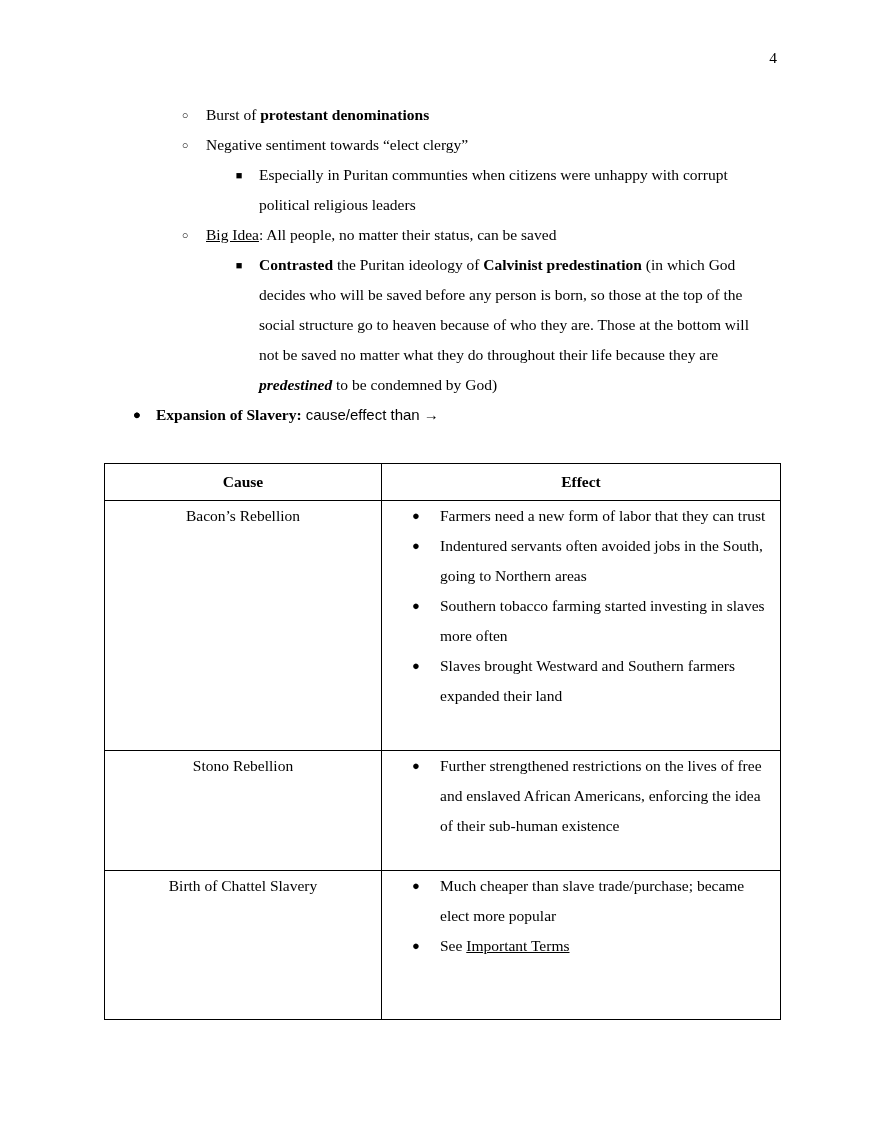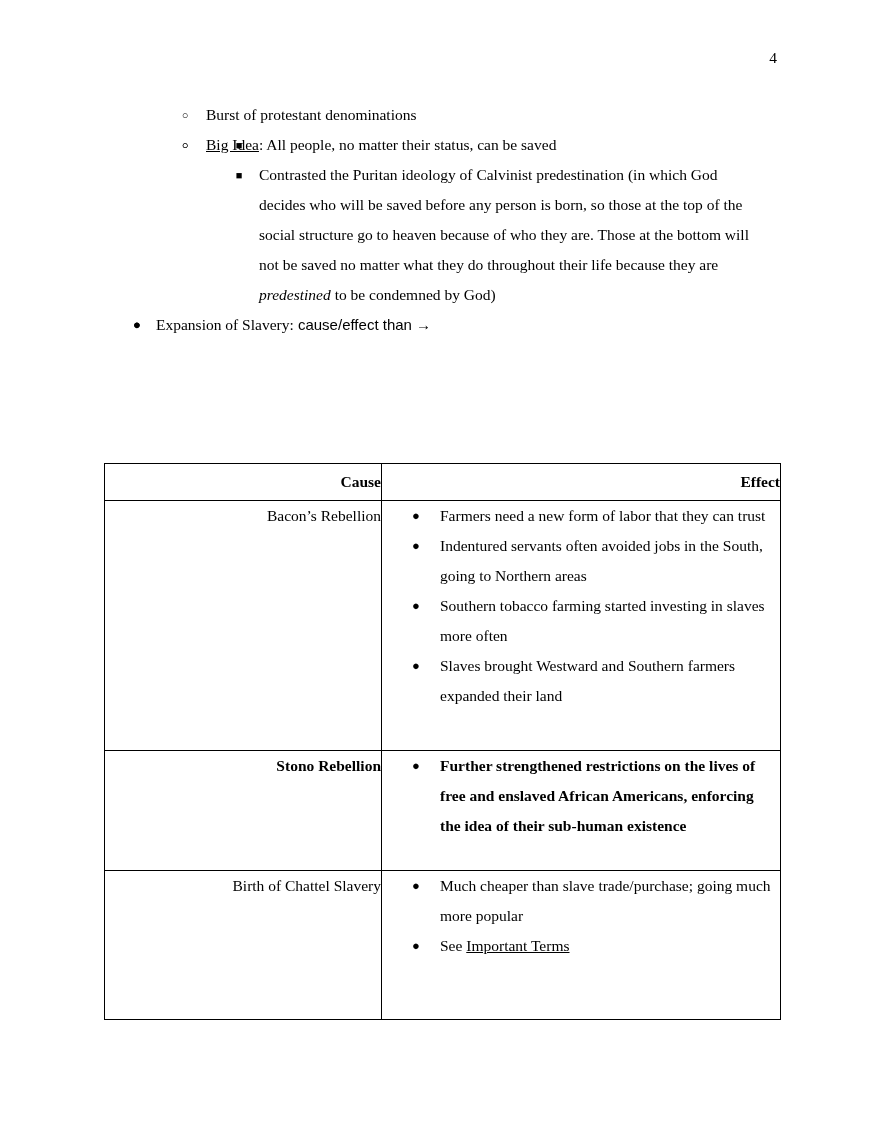--- a/index.html
+++ b/index.html
@@ -66,51 +66,51 @@
   .lvl2 > .bullet { left: 178px; font-size: 11px; }
 
   
   .lvl3 { padding-left: 259px; padding-right: 120px; }
   .lvl3 > .bullet { left: 232px; font-size: 11px; }
 
   
   .lvl1 { padding-left: 156px; }
   .lvl1 > .bullet { left: 130px; font-size: 13px; }
 
-  b, .b { font-weight: normal; text-align: center; }
-  i, .i { font-style: italic; }
+  b, .b { font-weight: bold; text-align: center; }
+  i, .i { font-style: italic; font-weight: bold; }
   .u { text-decoration: underline; }
   .sans { font-family: "Liberation Sans", "DejaVu Sans", sans-serif; font-size: 15px; }
 
   
   .chart-table {
     position: absolute;
     left: 104px;
     top: 463px;
     width: 674px;
     border-collapse: collapse;
     table-layout: fixed;
   }
   .chart-table td, .chart-table th {
     border: 1.6px solid #000;
     vertical-align: top;
     padding: 0;
   }
   .chart-table th {
     height: 36px;
-    text-align: right;
+    text-align: center;
     vertical-align: middle;
     font-size: 15.5px;
     font-weight: bold;
   }
   .col-cause { width: 276px; }
   .col-effect { width: 398px; }
 
   .cause-cell {
-    text-align: right;
+    text-align: center;
     font-size: 15.5px;
     line-height: 30px;
     padding-top: 8px;
   }
 
   .effect-cell {
     padding-top: 8px;
     padding-left: 0;
     padding-bottom: 6px;
   }
@@ -129,40 +129,42 @@
   }
   .effect-list li .bullet {
     position: absolute;
     left: 30px;
     top: 0;
     line-height: 30px;
     font-size: 13px;
   }
 
   .row-h-1 { height: 250px; }
-  .row-h-2 { height: 120px; font-weight: bold; }
+  .row-h-2 { height: 120px; }
   .row-h-3 { height: 149px; }
 </style>
 </head>
 <body>
 
 <div class="page">
 
   <div class="page-number">4</div>
 
   <div class="outline">
       <div class="li lvl2">
         <span class="bullet">○</span>
         <span class="content"><span>Burst of </span><b>protestant denominations</b></span>
       </div>
       <div class="li lvl2">
         <span class="bullet">○</span>
+        <span class="content"><span>Negative sentiment towards “elect clergy”</span></span>
       </div>
       <div class="li lvl3">
         <span class="bullet">■</span>
+        <span class="content"><span>Especially in Puritan communties when citizens were unhappy with corrupt political religious leaders</span></span>
       </div>
       <div class="li lvl2">
         <span class="bullet">○</span>
         <span class="content"><span class="u">Big Idea</span><span>: All people, no matter their status, can be saved</span></span>
       </div>
       <div class="li lvl3">
         <span class="bullet">■</span>
         <span class="content"><b>Contrasted</b><span> the Puritan ideology of </span><b>Calvinist predestination</b><span> (in which God decides who will be saved before any person is born, so those at the top of the social structure go to heaven because of who they are. Those at the bottom will not be saved no matter what they do throughout their life because they are </span><i>predestined</i><span> to be condemned by God)</span></span>
       </div>
       <div class="li lvl1">
@@ -198,21 +200,21 @@
           <td class="effect-cell col-effect">
             <ul class="effect-list">
               <li><span class="bullet">●</span><span><span>Further strengthened restrictions on the lives of free and enslaved African Americans, enforcing the idea of their sub-human existence</span></span></li>
             </ul>
           </td>
         </tr>
         <tr class="row-h-3">
           <td class="cause-cell col-cause">Birth of Chattel Slavery</td>
           <td class="effect-cell col-effect">
             <ul class="effect-list">
-              <li><span class="bullet">●</span><span><span>Much cheaper than slave trade/purchase; going much more popular</span></span></li>
+              <li><span class="bullet">●</span><span><span>Much cheaper than slave trade/purchase; became elect more popular</span></span></li>
               <li><span class="bullet">●</span><span><span>See </span><span class="u">Important Terms</span></span></li>
             </ul>
           </td>
         </tr>
       </tbody>
   </table>
 
 </div>
 
 </body></html>

